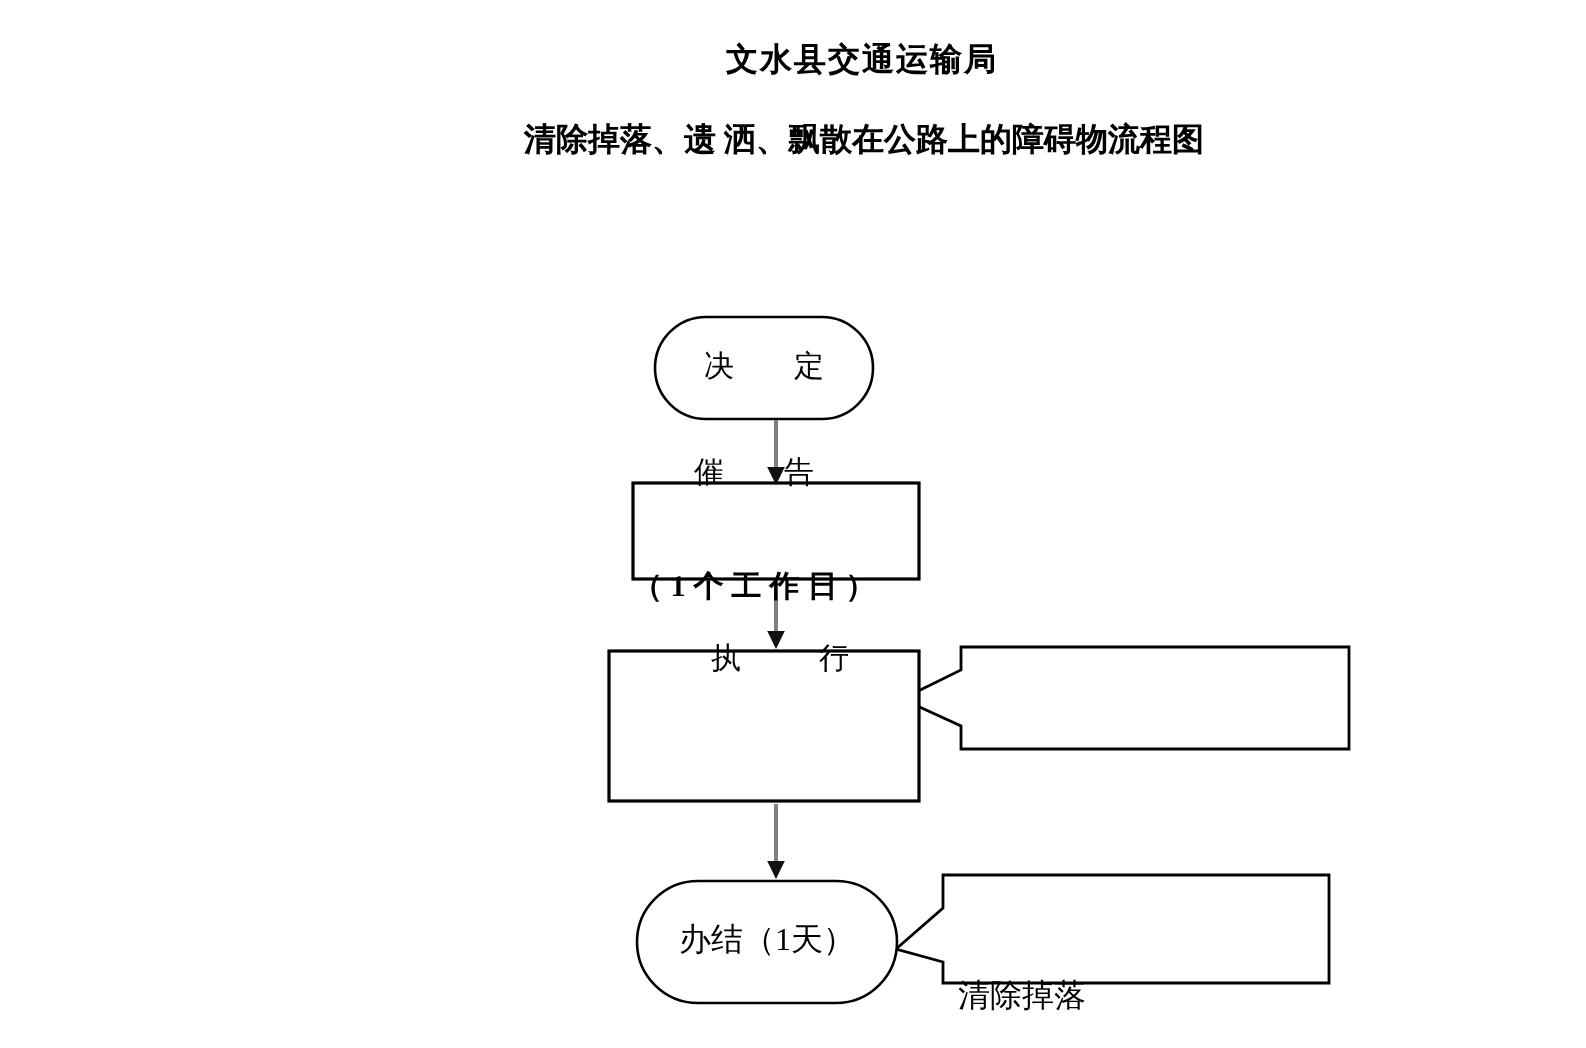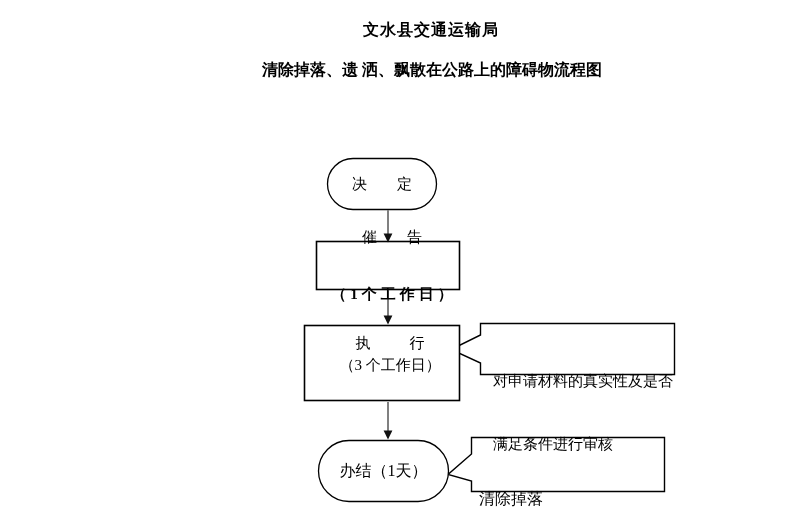--- a/index.html
+++ b/index.html
@@ -18,22 +18,22 @@
   .stadium{stroke-width:1.3;}
   .callout{stroke-width:1.4;}
   .arrow line{stroke:var(--arrow_line,#808080);stroke-width:2;}
   .arrow polygon{fill:var(--arrow_head,#111);stroke:none;}
   .label{
     position:absolute;display:flex;flex-direction:column;
     justify-content:center;font-size:15px;line-height:22px;text-align:center;
     white-space:pre;box-sizing:border-box;
   }
   .decide{left:311px;top:158px;width:110px;height:52px;}
-  .cuigao{left:304px;top:241px;width:144px;height:49px;gap:35px;}
-  .zhixing{left:296px;top:325px;width:156px;height:76px;justify-content:flex-start;padding-top:7px;}
+  .cuigao{left:289px;top:241px;width:144px;height:49px;gap:35px;}
+  .zhixing{left:296px;top:312px;width:156px;height:76px;justify-content:flex-start;padding-top:7px;}
   .banjie{left:302px;top:440px;width:131px;height:62px;font-size:16px;}
   .callout-text{position:absolute;font-size:15px;line-height:21px;text-align:left;white-space:pre;}
   .review-text{left:477px;top:329px;width:182px;}
   .supervision-text{left:463px;top:446px;width:180px;font-size:16px;}
   .ln{display:block;}
   .ls4{letter-spacing:4px;padding-left:4px;font-weight:bold;}
   .ls3{letter-spacing:3px;padding-left:3px;}
 </style>
 </head>
 <body>
@@ -71,29 +71,24 @@
     <span class="ln">决　　定</span>
   </div>
 
   <div class="label cuigao">
     <span class="ln">催　　告</span>
     <span class="ln ls4">（1个工作日）</span>
   </div>
 
   <div class="label zhixing">
     <span class="ln ls3">执　　行</span>
-    <span class="ln">（3 个工作日）</span>
   </div>
 
   <div class="label banjie">
     <span class="ln">办结（1天）</span>
   </div>
 
-  <div class="callout-text review-text">
-    <span class="ln">对申请材料的真实性及是否</span>
-    <span class="ln">满足条件进行审核</span>
-  </div>
 
   <div class="callout-text supervision-text">
     <span class="ln">清除掉落</span>
   </div>
 
 </div>
 
 </body></html>

